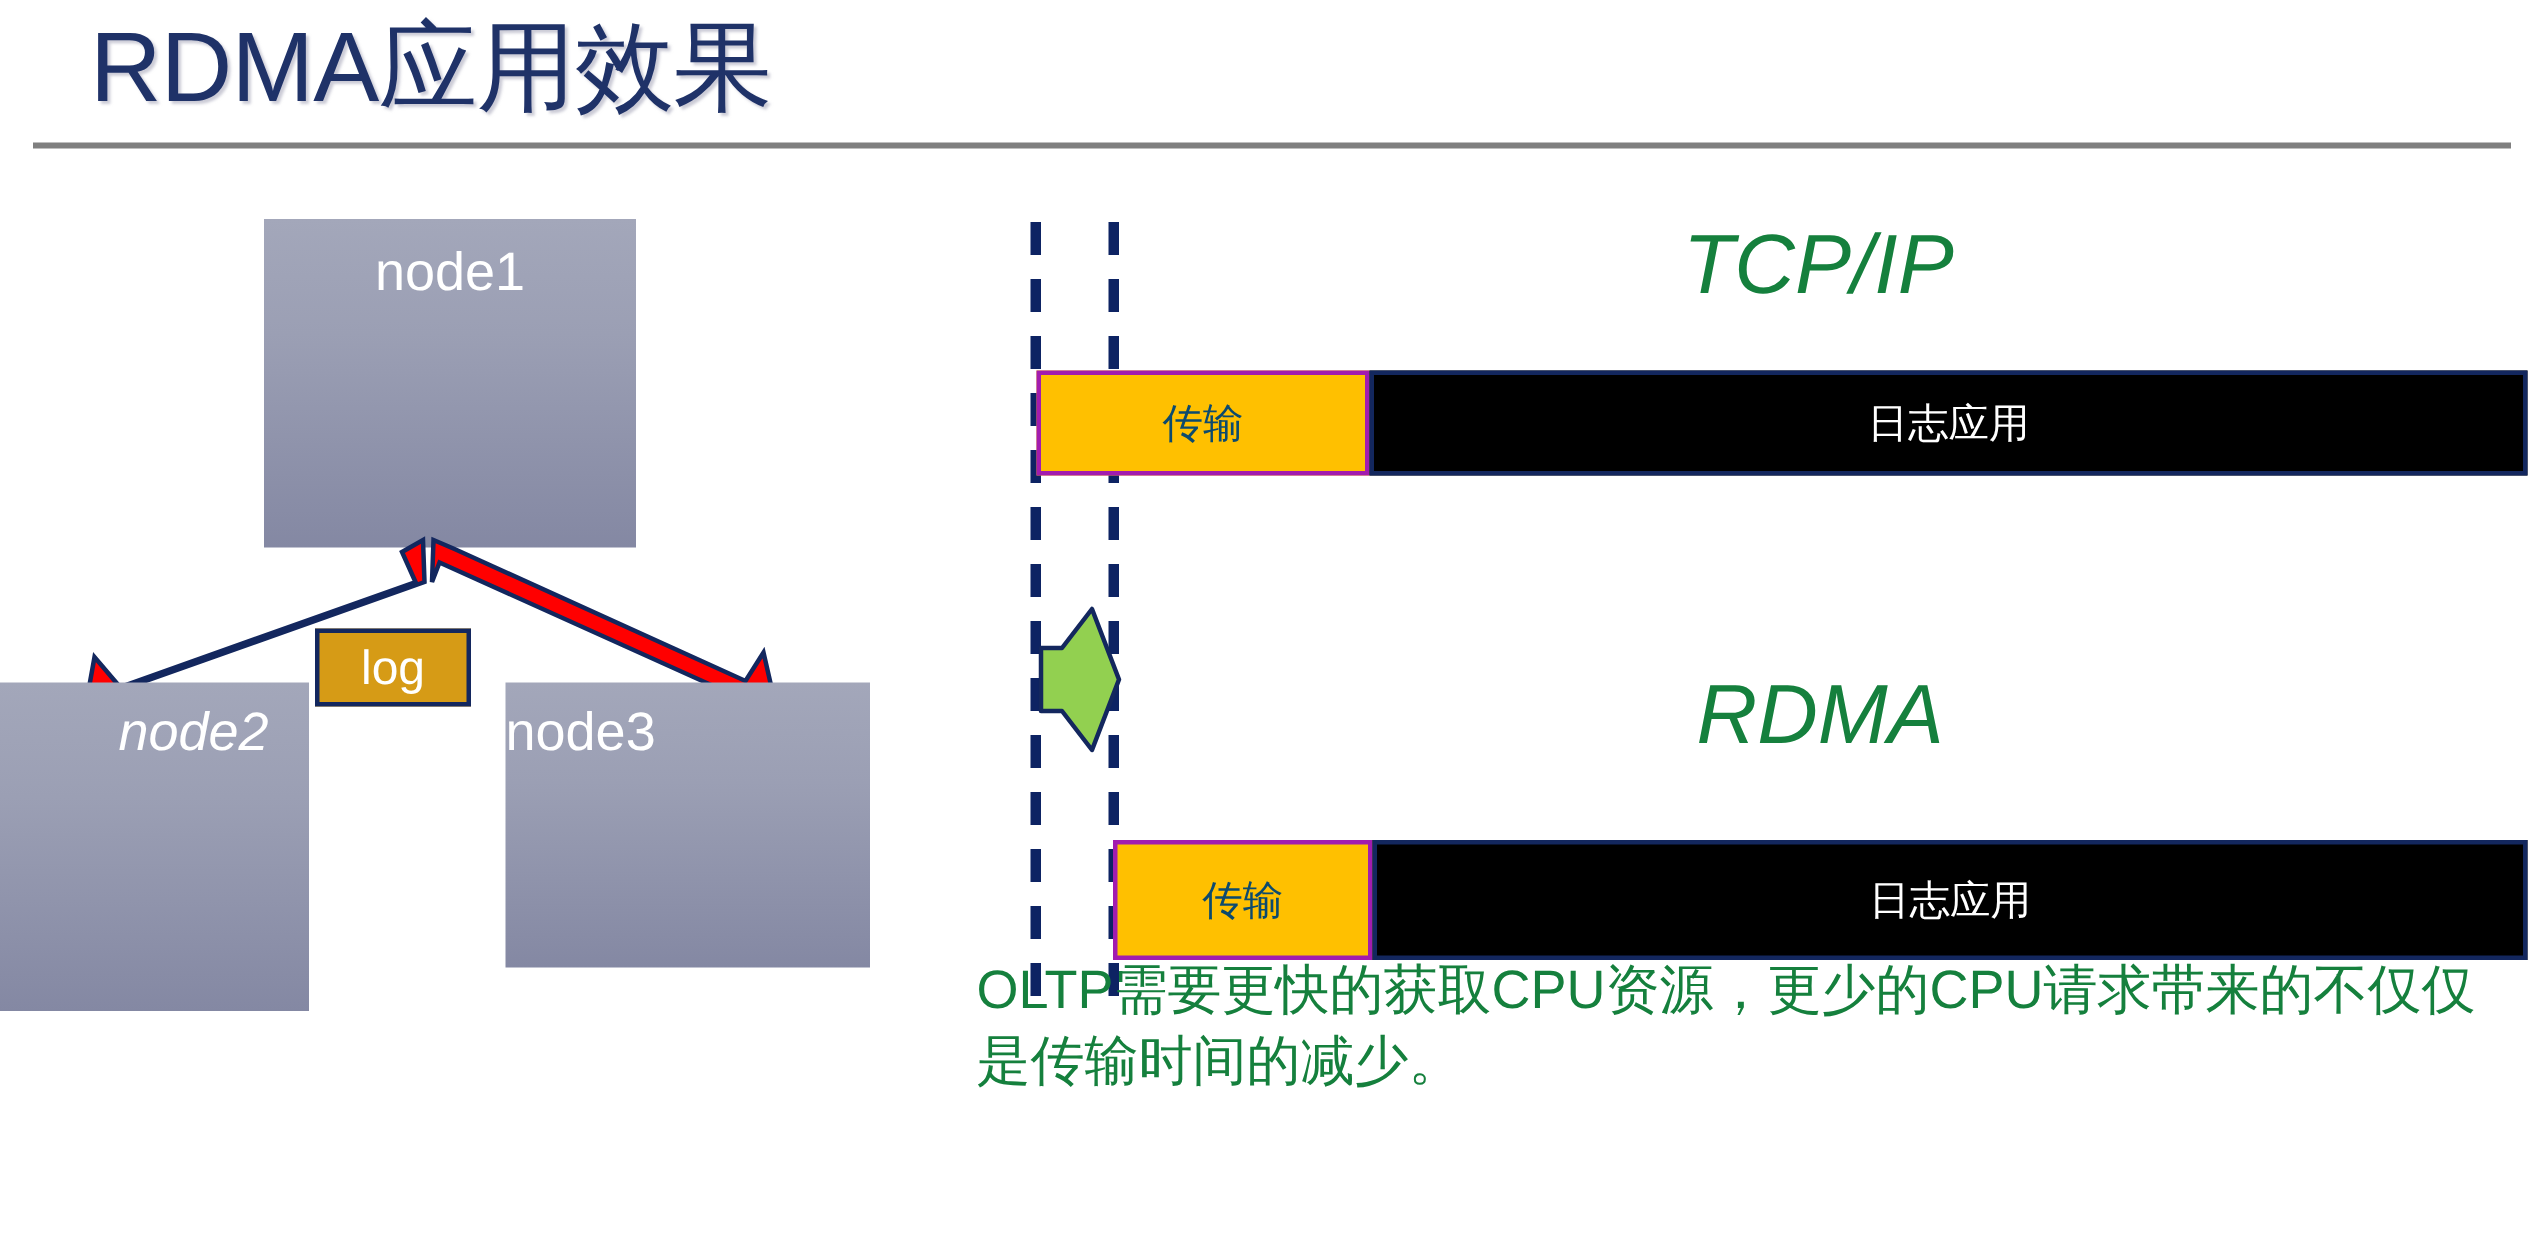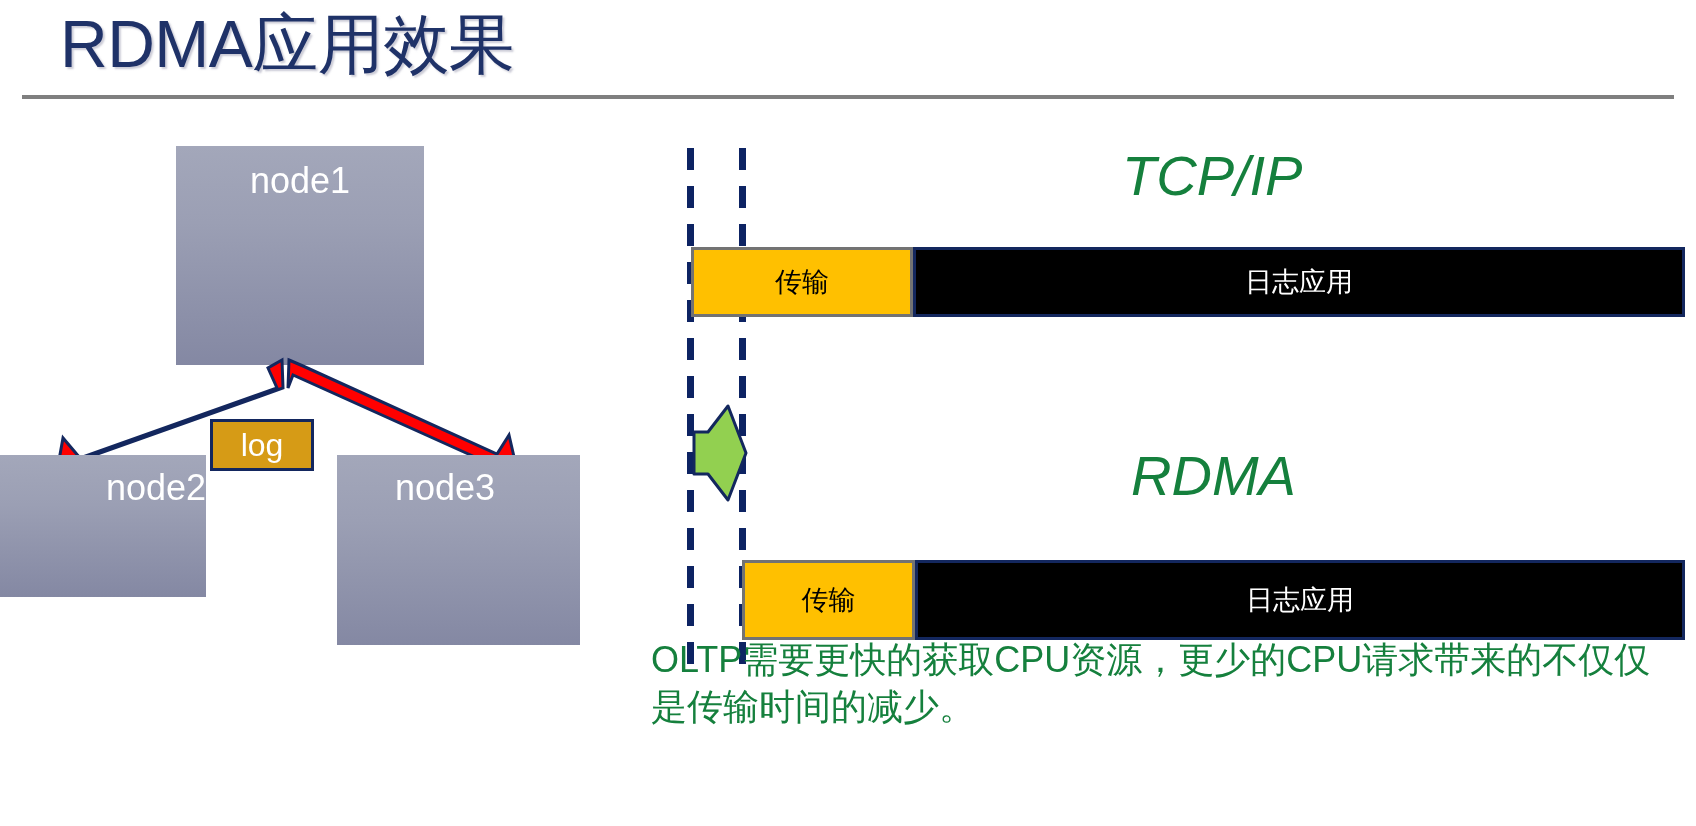--- a/index.html
+++ b/index.html
@@ -55,35 +55,35 @@
     top: 146px;
     width: 248px;
     height: 219px;
     padding-top: 14px;
     box-sizing: border-box;
   }
   #node2 {
     left: 0px;
     top: 455px;
     width: 206px;
-    height: 142px;
+    height: 219px;
     padding-top: 12px;
     box-sizing: border-box;
-    text-align: right;
+    text-align: center;
     padding-left: 52px;
+    font-style: italic;
   }
   #node3 {
     left: 337px;
     top: 455px;
     width: 243px;
     height: 190px;
     padding-top: 12px;
     box-sizing: border-box;
     text-align: left;
-    padding-left: 58px;
   }
   #log-box {
     position: absolute;
     left: 210px;
     top: 419px;
     width: 104px;
     height: 52px;
     background: #d69b16;
     border: 3px solid #13275e;
     box-sizing: border-box;
@@ -120,22 +120,22 @@
     height: 100%;
     box-sizing: border-box;
     display: flex;
     align-items: center;
     justify-content: center;
     font-size: 27px;
     white-space: nowrap;
   }
   .seg-transfer {
     background: #ffc000;
-    border: 3px solid #737373;
-    color: #000000;
+    border: 3px solid #a21caf;
+    color: #0c4a6e;
     text-align: center;
   }
   .seg-app {
     background: #000000;
     border: 3px solid #13275e;
     color: #ffffff;
   }
   #tcp-row  { left: 691px; top: 247px; width: 994px; height: 70px; }
   #rdma-row { left: 742px; top: 560px; width: 943px; height: 80px; }
 

